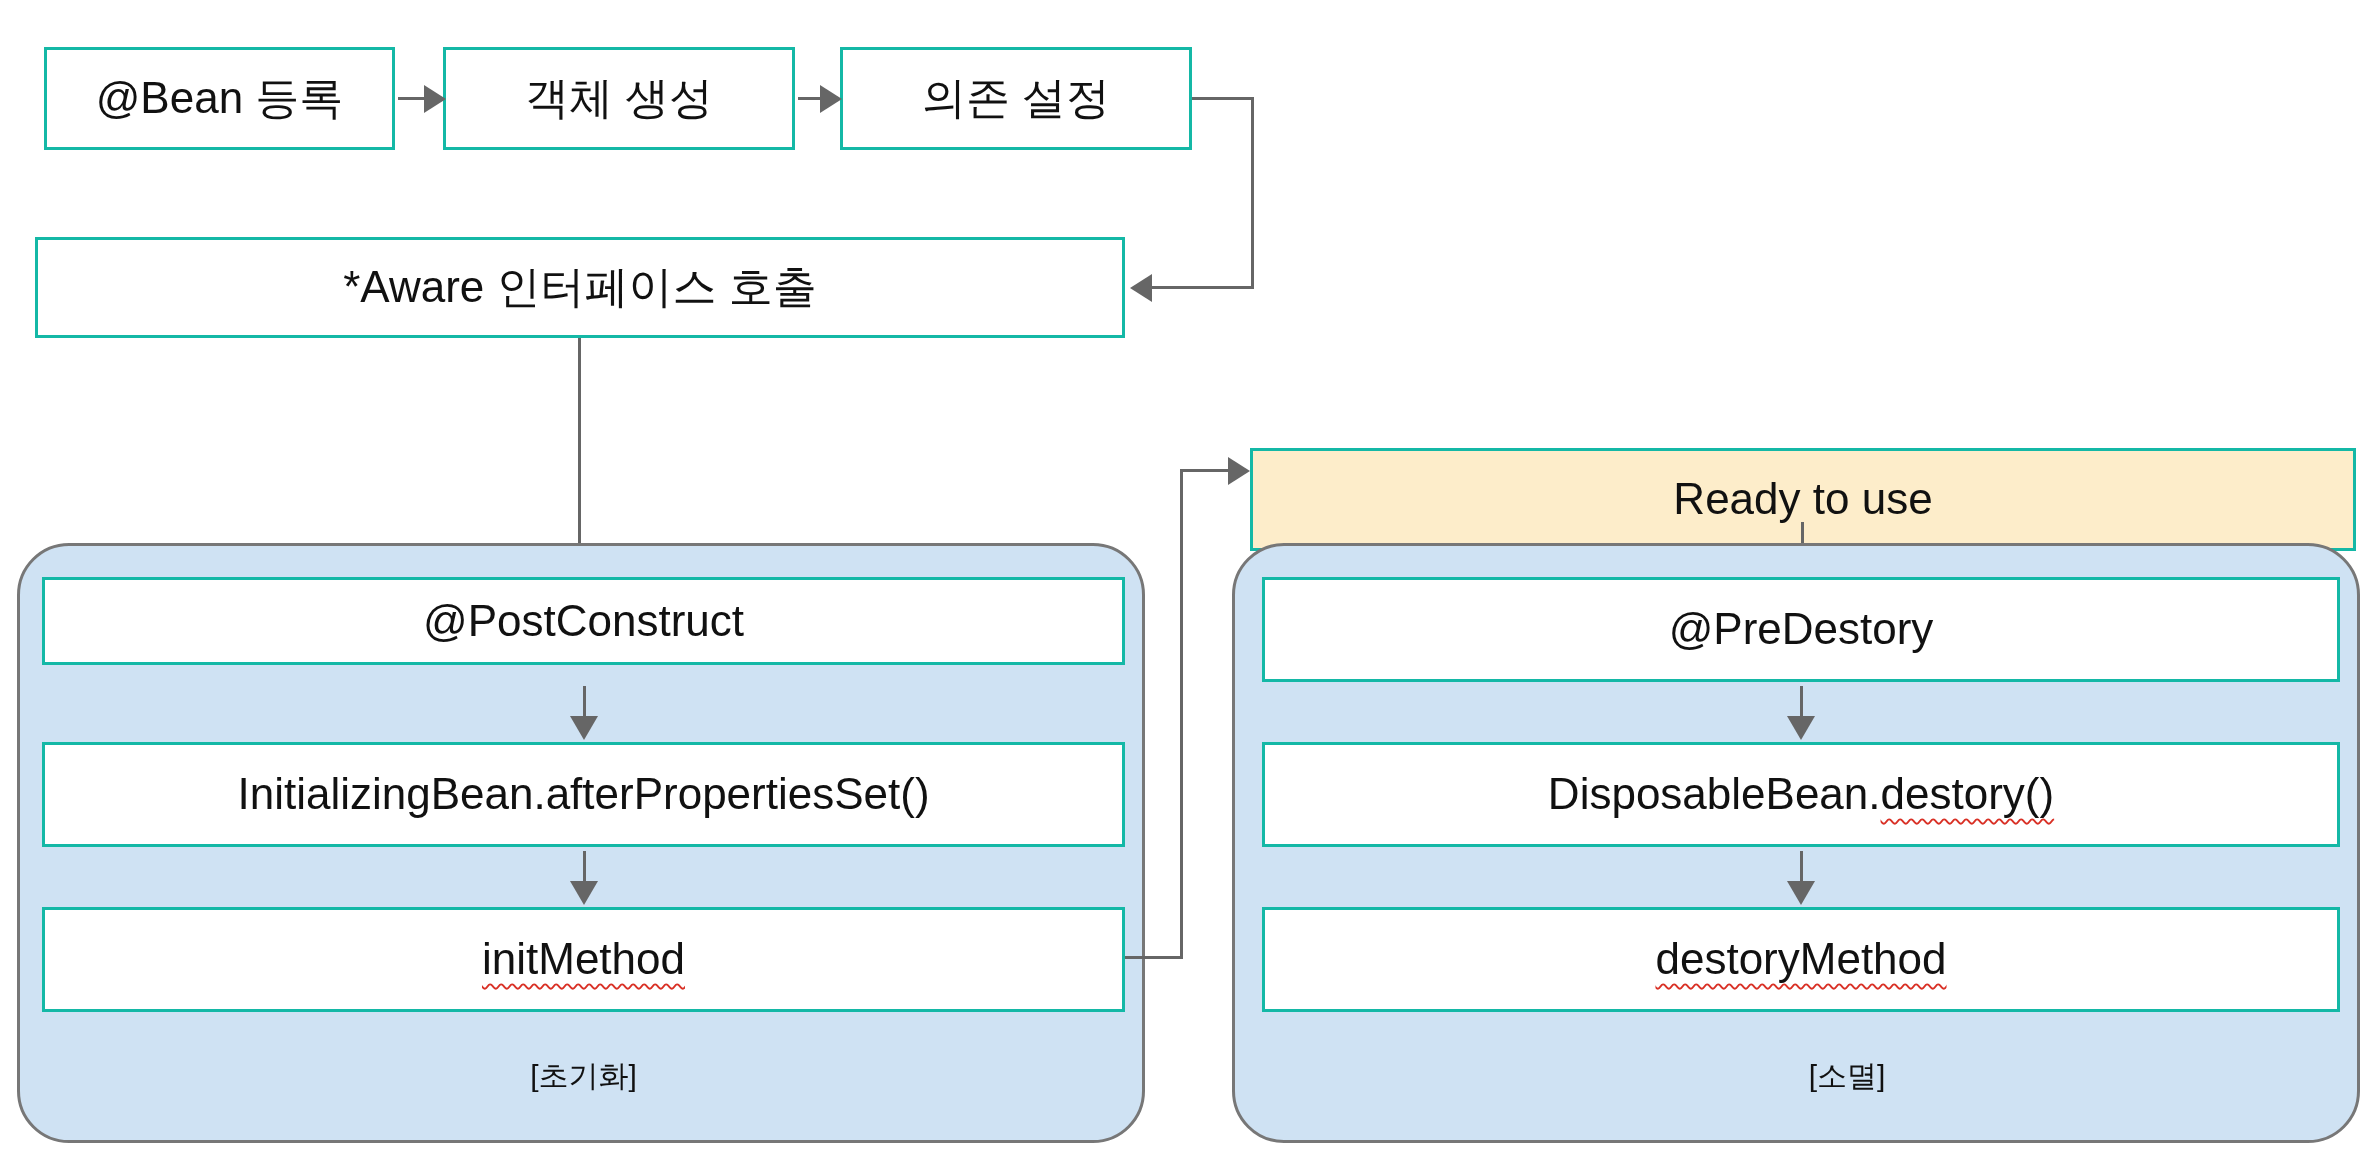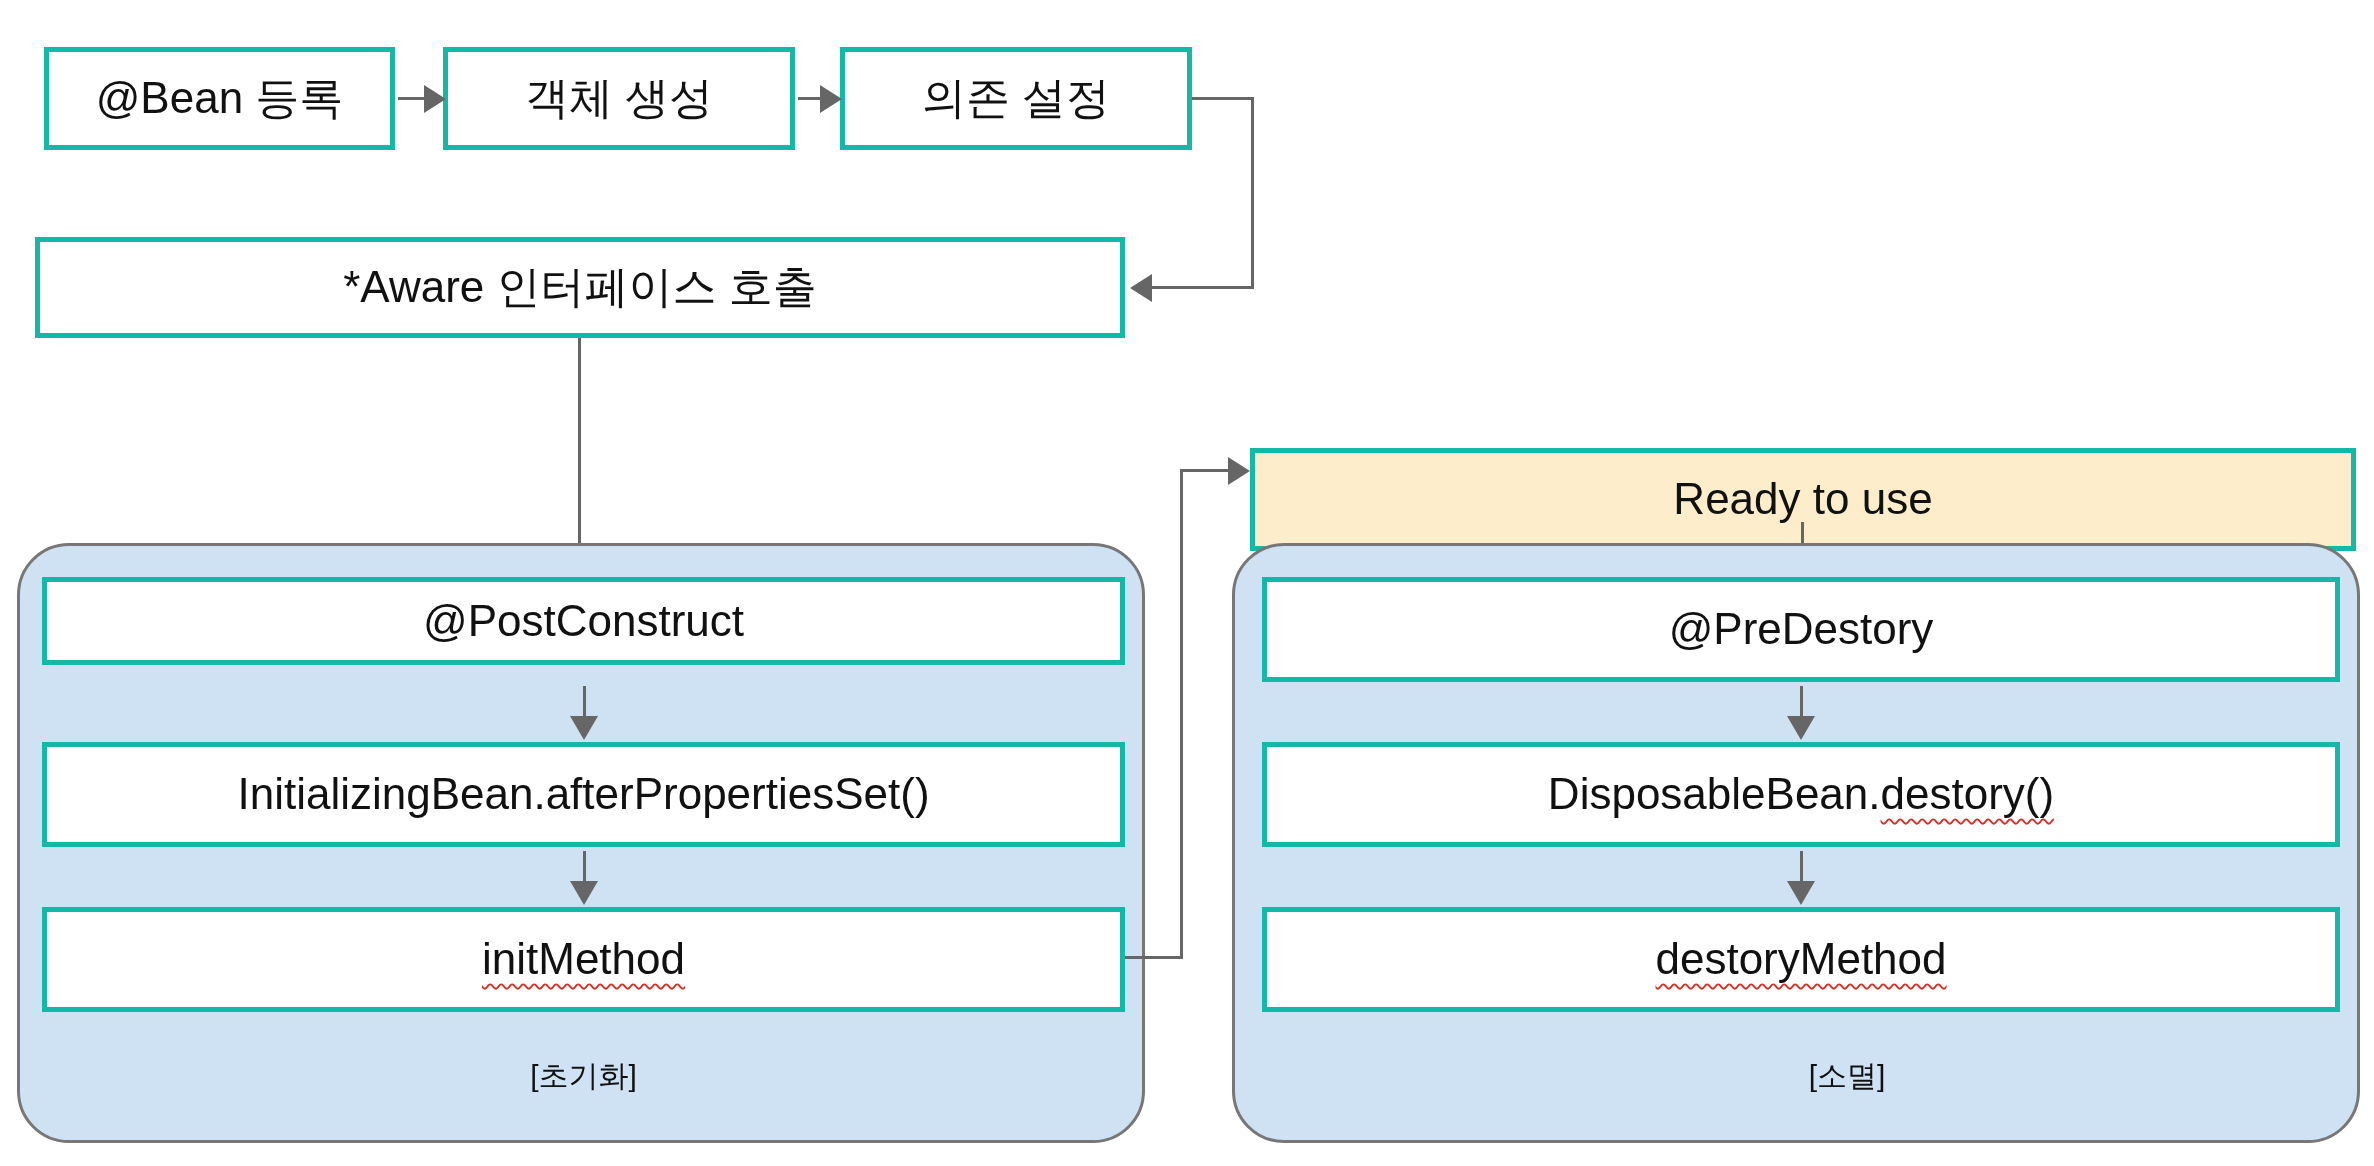--- a/index.html
+++ b/index.html
@@ -2,21 +2,21 @@
 <html><head>
 <meta charset="utf-8">
 <style>
   html,body{margin:0;padding:0;background:#ffffff;}
   #stage{
     position:relative;width:2374px;height:1166px;background:#ffffff;overflow:hidden;
     font-family:"Liberation Sans","DejaVu Sans",sans-serif;color:#111111;
   }
   .box{
     position:absolute;box-sizing:border-box;background:#ffffff;
-    border:5px solid #14b8a6;display:flex;align-items:center;justify-content:center;
+    border:3px solid #14b8a6;display:flex;align-items:center;justify-content:center;
     font-size:44px;line-height:1.1;text-align:center;white-space:nowrap;
   }
   .group{
     position:absolute;box-sizing:border-box;background:#cfe2f3;
     border:3px solid #777777;border-radius:52px;
   }
   .yellow{background:#fdedca;}
   .caption{
     position:absolute;display:flex;align-items:center;justify-content:center;
     font-size:30px;color:#111111;

